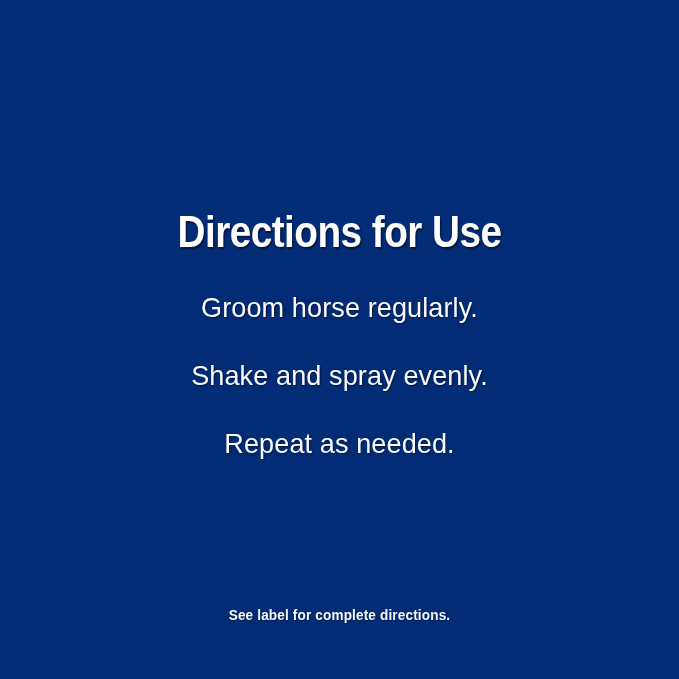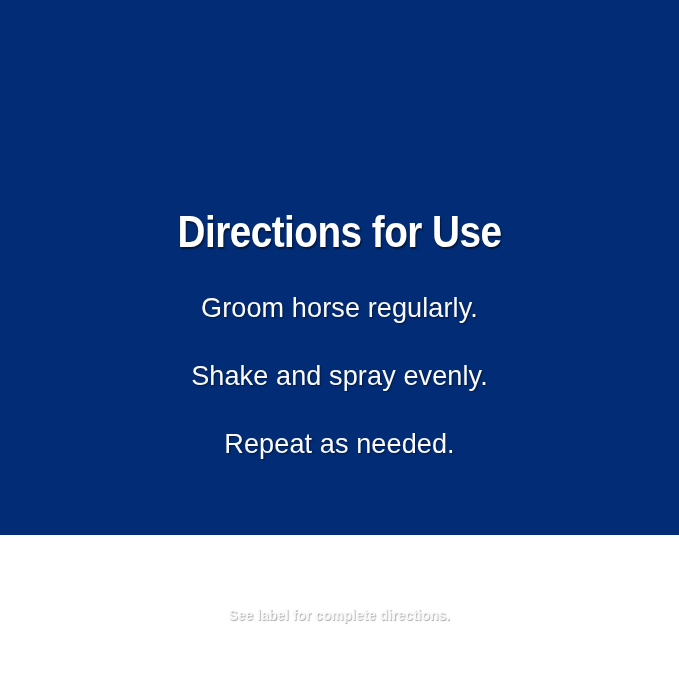--- a/index.html
+++ b/index.html
@@ -11,21 +11,21 @@
     width: 679px;
     height: 679px;
     overflow: hidden;
     font-family: "Liberation Sans", "DejaVu Sans", sans-serif;
   }
 
   .panel {
     position: relative;
     box-sizing: border-box;
     width: 679px;
-    height: 535px;
+    height: 679px;
     background: #032C76;
     display: block;
     padding-left: 20px;
   }
 
   
   .instruction-block {
     position: absolute;
     left: 0;
     top: 0;

